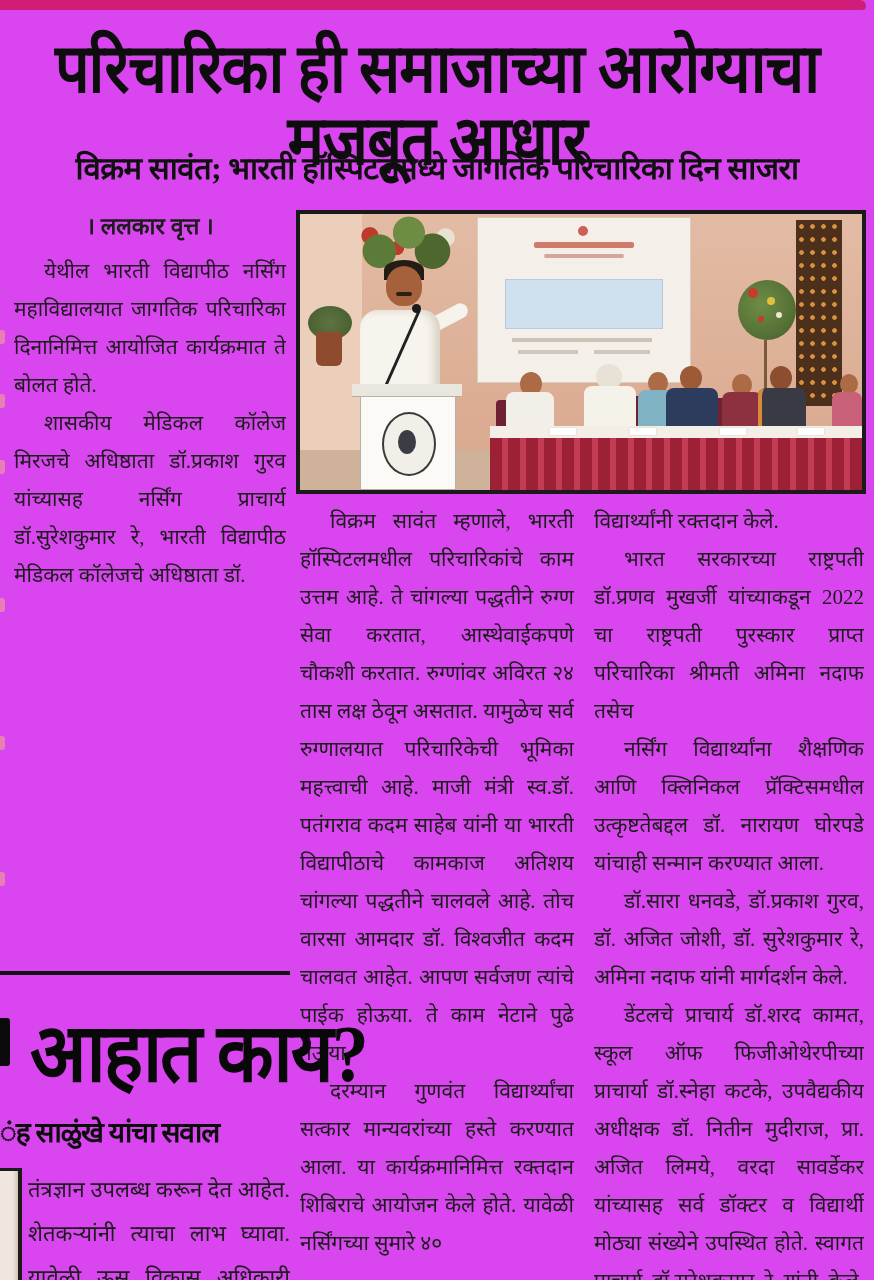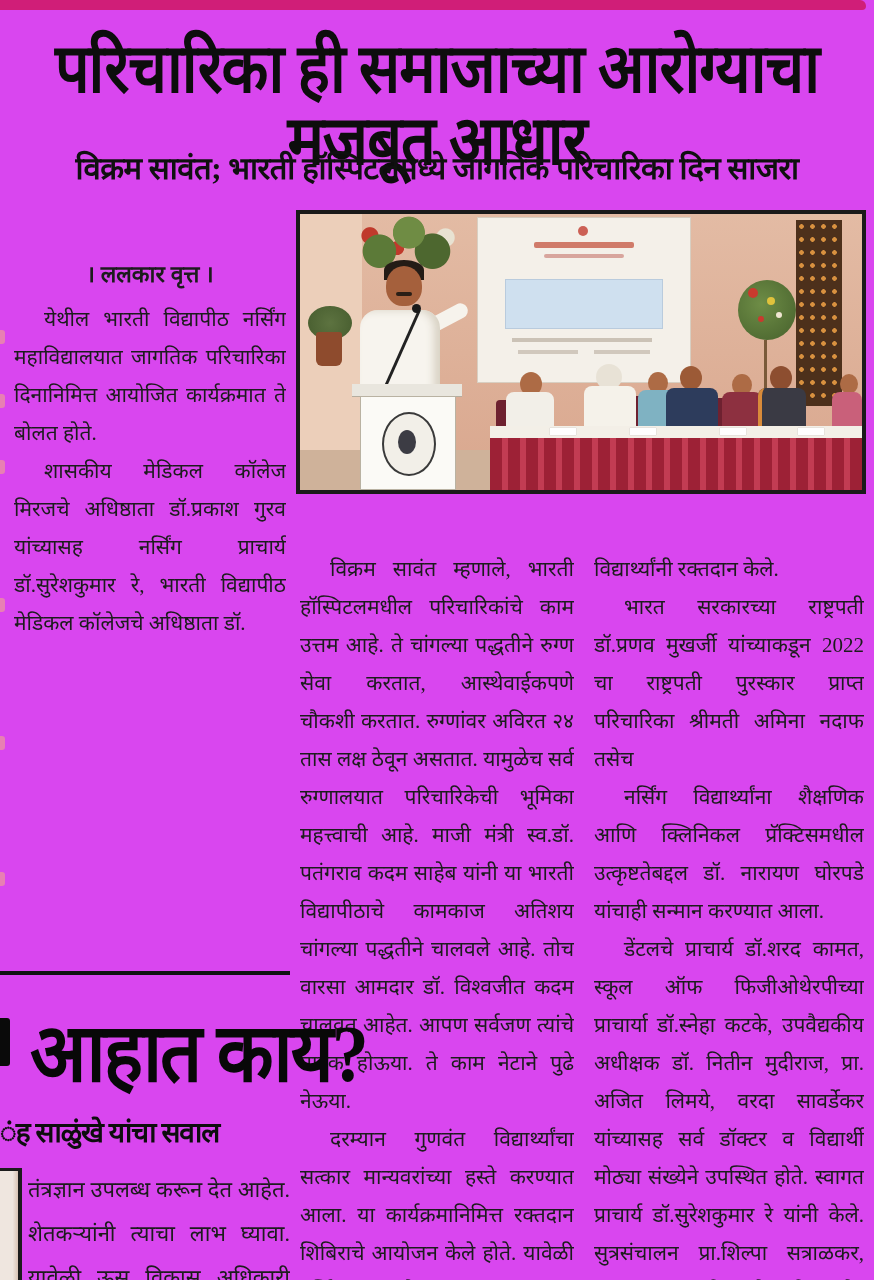--- a/index.html
+++ b/index.html
@@ -19,21 +19,21 @@
     font-size:61px;line-height:1.05;font-weight:800;letter-spacing:-1px;color:#0d0d0d;
     transform:scaleY(1.12);transform-origin:top center;
   }
   .subheadline{
     position:absolute;left:14px;top:146px;width:846px;text-align:center;
     font-size:31px;font-weight:800;color:#101010;letter-spacing:-.5px;
   }
 
   
   .byline{width:100%;text-align:center;font-weight:800;font-size:23px;margin:0 0 6px 0;}
-  .col{position:absolute;text-align:justify;font-size:21px;line-height:38px;color:#1c1c1c;margin-top:48px;}
+  .col{position:absolute;text-align:justify;font-size:21px;line-height:38px;color:#1c1c1c;}
   .col p{margin:0;text-indent:30px;}
   #col-left{left:14px;top:208px;width:272px;height:760px;overflow:hidden;}
   #col-mid{left:300px;top:502px;width:274px;height:778px;overflow:hidden;}
   #col-right{left:594px;top:502px;width:270px;height:778px;overflow:hidden;}
 
   
   #photo{
     position:absolute;left:296px;top:210px;width:570px;height:284px;
     background:linear-gradient(#e3bba4,#d9a78e);border:4px solid #1a1a1a;box-sizing:border-box;
   }
@@ -194,20 +194,21 @@
 
   <div id="col-mid" class="col">
     <p>विक्रम सावंत म्हणाले, भारती हॉस्पिटलमधील परिचारिकांचे काम उत्तम आहे. ते चांगल्या पद्धतीने रुग्ण सेवा करतात, आस्थेवाईकपणे चौकशी करतात. रुग्णांवर अविरत २४ तास लक्ष ठेवून असतात. यामुळेच सर्व रुग्णालयात परिचारिकेची भूमिका महत्त्वाची आहे. माजी मंत्री स्व.डॉ. पतंगराव कदम साहेब यांनी या भारती विद्यापीठाचे कामकाज अतिशय चांगल्या पद्धतीने चालवले आहे. तोच वारसा आमदार डॉ. विश्वजीत कदम चालवत आहेत. आपण सर्वजण त्यांचे पाईक होऊया. ते काम नेटाने पुढे नेऊया.</p>
     <p>दरम्यान गुणवंत विद्यार्थ्यांचा सत्कार मान्यवरांच्या हस्ते करण्यात आला. या कार्यक्रमानिमित्त रक्तदान शिबिराचे आयोजन केले होते. यावेळी नर्सिंगच्या सुमारे ४०</p>
   </div>
 
   <div id="col-right" class="col">
     <p style="text-indent:0">विद्यार्थ्यांनी रक्तदान केले.</p>
     <p>भारत सरकारच्या राष्ट्रपती डॉ.प्रणव मुखर्जी यांच्याकडून 2022 चा राष्ट्रपती पुरस्कार प्राप्त परिचारिका श्रीमती अमिना नदाफ तसेच</p>
     <p>नर्सिंग विद्यार्थ्यांना शैक्षणिक आणि क्लिनिकल प्रॅक्टिसमधील उत्कृष्टतेबद्दल डॉ. नारायण घोरपडे यांचाही सन्मान करण्यात आला.</p>
+    <p>डॉ.सारा धनवडे, डॉ.प्रकाश गुरव, डॉ. अजित जोशी, डॉ. सुरेशकुमार रे, अमिना नदाफ यांनी मार्गदर्शन केले.</p>
     <p>डेंटलचे प्राचार्य डॉ.शरद कामत, स्कूल ऑफ फिजीओथेरपीच्या प्राचार्या डॉ.स्नेहा कटके, उपवैद्यकीय अधीक्षक डॉ. नितीन मुदीराज, प्रा. अजित लिमये, वरदा सावर्डेकर यांच्यासह सर्व डॉक्टर व विद्यार्थी मोठ्या संख्येने उपस्थित होते. स्वागत प्राचार्य डॉ.सुरेशकुमार रे यांनी केले. सुत्रसंचालन प्रा.शिल्पा सत्राळकर, आभार प्रा. स्वाती कुरणे यांनी मानले.</p>
   </div>
 
   <div class="rule"></div>
   <div class="clip-glyph"></div>
   <div id="headline2">आहात काय?</div>
   <div id="subhead2">ंह साळुंखे यांचा सवाल</div>
   <div class="photo-sliver"></div>
   <div id="body2">तंत्रज्ञान उपलब्ध करून देत आहेत. शेतकऱ्यांनी त्याचा लाभ घ्यावा. यावेळी ऊस विकास अधिकारी महादेवराव पाटील जल सिंचन</div>
 

